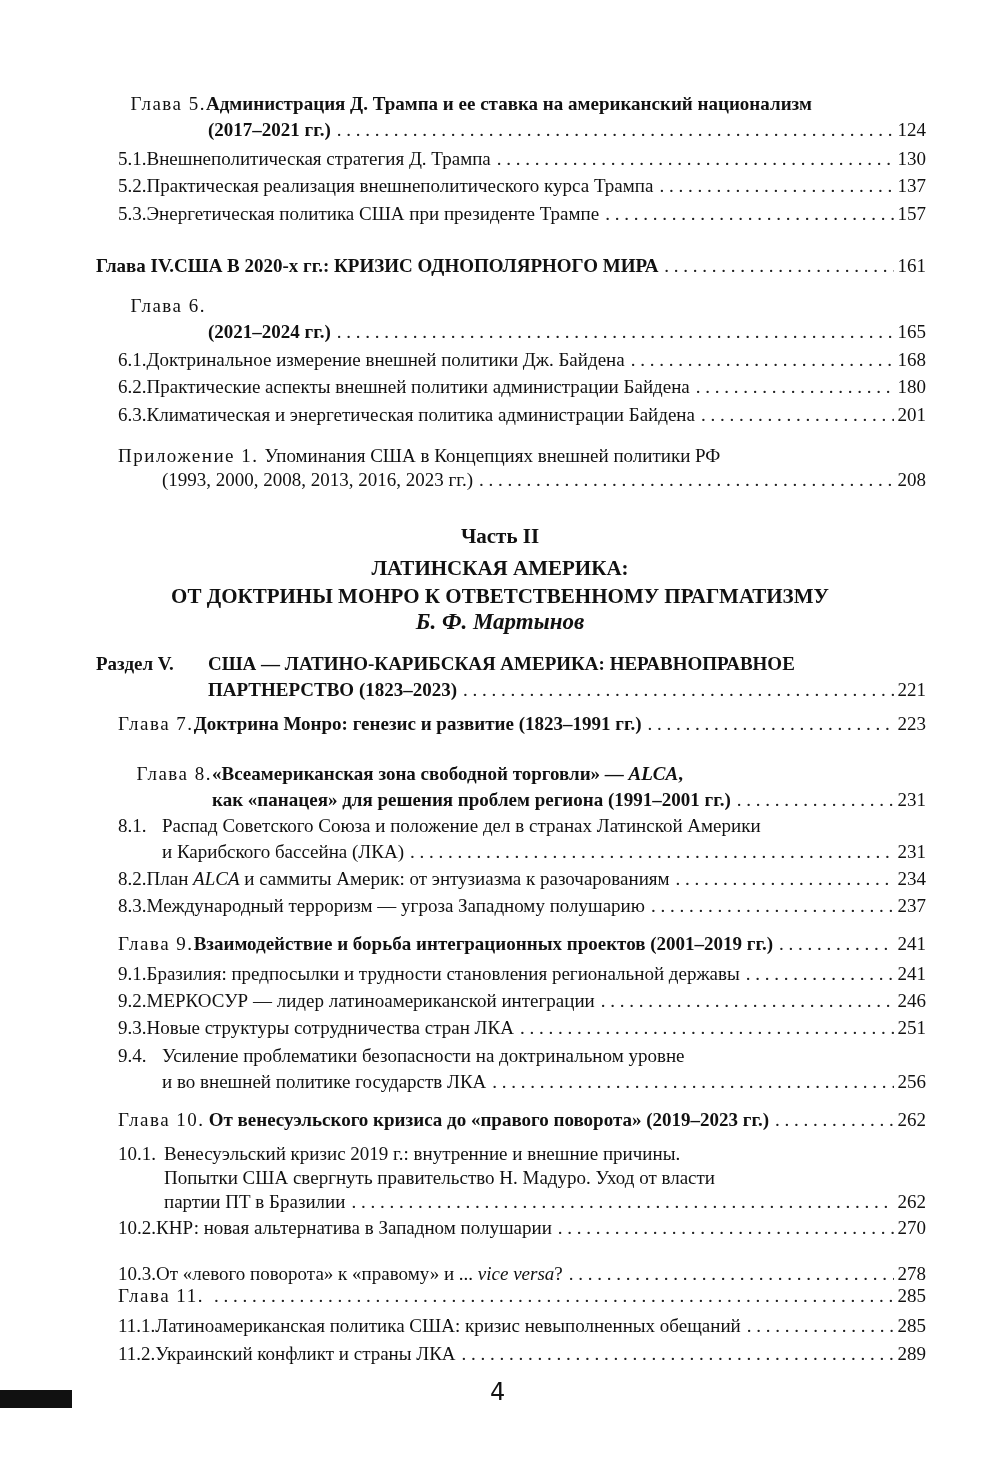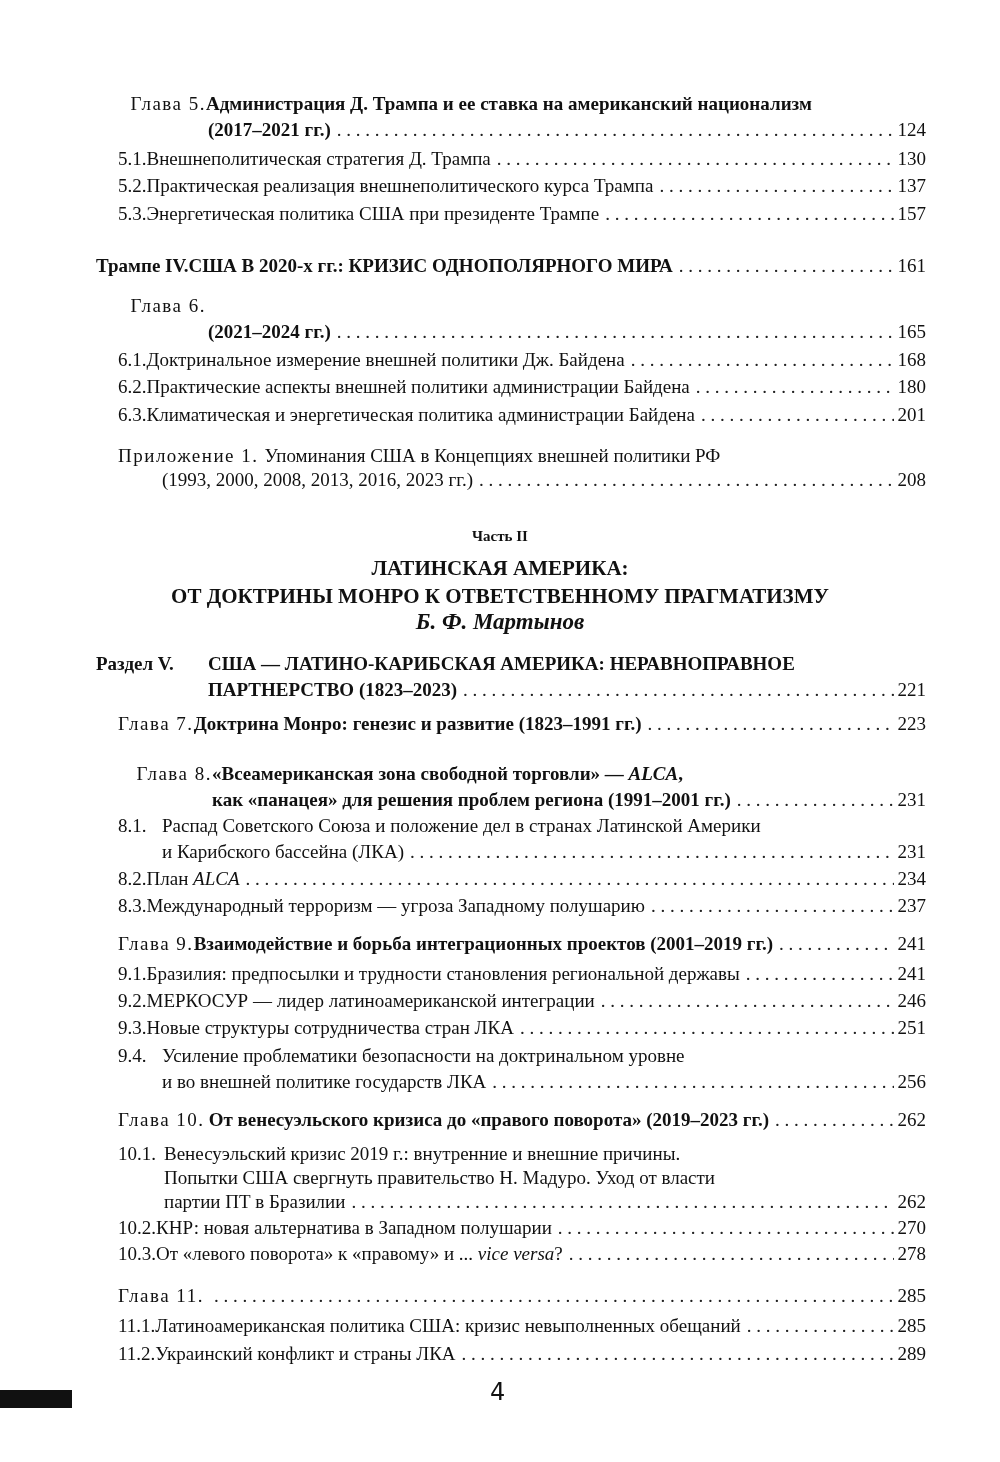--- a/index.html
+++ b/index.html
@@ -23,21 +23,21 @@
   .dots {
     flex: 1 1 auto; overflow: hidden; white-space: nowrap; margin: 0 4px 0 6px;
     letter-spacing: 3px; color: #222;
   }
   .dots::before {
     content: ". . . . . . . . . . . . . . . . . . . . . . . . . . . . . . . . . . . . . . . . . . . . . . . . . . . . . . . . . . . . . . . . . . . . . . . . . . . . . . . . . . . . . . . . . . . . . . . . . . . . . . . . . . . . . . . . . . . . . . . . . . . . . . . . . . . . . .";
     letter-spacing: 0;
   }
   .pg { display: inline-block; text-align: right; }
   .center-block { position: absolute; left: 0; width: 1000px; text-align: center; }
-  .part-title { font-weight: bold; font-size: 15px; }
+  .part-title { font-weight: bold; font-size: 21px; }
   .part-sub { font-weight: bold; font-size: 21px; line-height: 28px; }
   .author { font-style: italic; font-weight: bold; font-size: 23px; }
   .page-num { position: absolute; left: 490px; top: 1378px; font-size: 24px; font-family: "DejaVu Sans", sans-serif; }
   .black-bar { position: absolute; left: 0; top: 1390px; width: 72px; height: 18px; background: #111; }
 </style>
 </head>
 <body>
 
 <div class="page">
 
@@ -73,21 +73,21 @@
     <div class="row" style="left:118px; top:200px; width:808px;justify-content:center;">
       <span class="lbl" style="width:44px;">5.3.</span>
       <span class="txt">Энергетическая политика США при президенте Трампе</span>
       <span class="dots"></span>
       <span class="pg">157</span>
     </div>
   </div>
 
   <div class="entry">
     <div class="row" style="left:96px; top:252px; width:830px;">
-      <span class="lbl b" style="width:112px;">Трампе IV.</span>
+      <span class="lbl b" style="width:112px;">Глава IV.</span>
       <span class="txt b">США В 2020-х гг.: КРИЗИС ОДНОПОЛЯРНОГО МИРА</span>
       <span class="dots"></span>
       <span class="pg">161</span>
     </div>
   </div>
 
   <div class="entry">
     <div class="row" style="left:118px; top:292px;">
       <span class="lbl spaced" style="width:88px;">Глава 6.</span>
     </div>
@@ -184,20 +184,21 @@
       <span class="txt">и Карибского бассейна (ЛКА)</span>
       <span class="dots"></span>
       <span class="pg">231</span>
     </div>
   </div>
   <div class="entry">
     <div class="row" style="left:118px; top:865px; width:808px;">
       <span class="lbl" style="width:44px;">8.2.</span>
       <span class="txt" style="white-space:pre;">План </span>
       <span class="txt" style="font-style:italic;">ALCA</span>
+      <span class="txt" style="white-space:pre;"> и саммиты Америк: от энтузиазма к разочарованиям</span>
       <span class="dots"></span>
       <span class="pg">234</span>
     </div>
   </div>
   <div class="entry">
     <div class="row" style="left:118px; top:892px; width:808px;">
       <span class="lbl" style="width:44px;">8.3.</span>
       <span class="txt">Международный терроризм — угроза Западному полушарию</span>
       <span class="dots"></span>
       <span class="pg">237</span>
@@ -274,21 +275,21 @@
     <div class="row" style="left:118px; top:1214px; width:808px;">
       <span class="lbl" style="width:46px;">10.2.</span>
       <span class="txt">КНР: новая альтернатива в Западном полушарии</span>
       <span class="dots"></span>
       <span class="pg">270</span>
     </div>
   </div>
   <div class="entry">
     <div class="row" style="left:118px; top:1240px; width:808px;">
       <span class="lbl" style="width:46px;">10.3.</span>
-      <span class="txt" style="white-space:pre;">От «левого поворота» к «правому» и ... </span>
+      <span class="txt" style="white-space:pre;margin-top:20px;">От «левого поворота» к «правому» и ... </span>
       <span class="txt" style="font-style:italic;">vice versa</span>
       <span class="txt">?</span>
       <span class="dots"></span>
       <span class="pg">278</span>
     </div>
   </div>
 
   <div class="entry">
     <div class="row" style="left:118px; top:1282px; width:808px;">
       <span class="lbl spaced" style="margin-right:4px;">Глава 11.</span>

